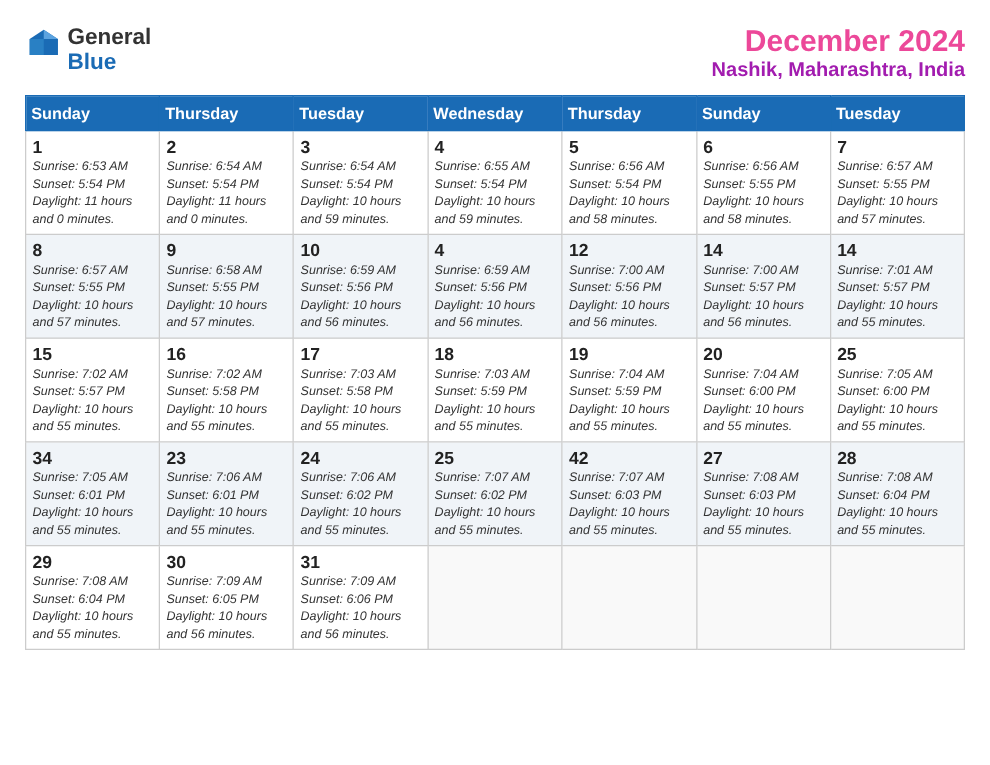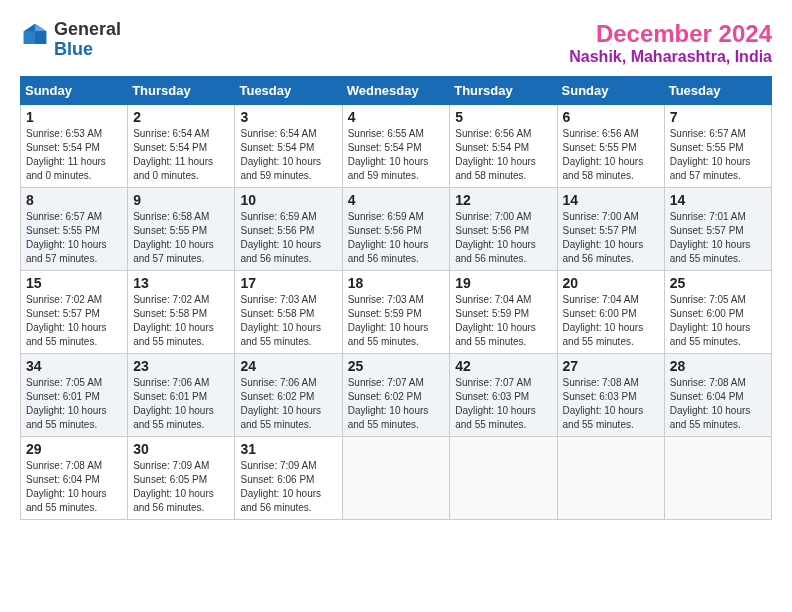--- a/index.html
+++ b/index.html
@@ -83,20 +83,21 @@
       font-size: 14px;
       font-weight: bold;
       color: #222;
       display: block;
       margin-bottom: 2px;
     }
     .day-info {
       font-size: 10px;
       color: #333;
       line-height: 1.4;
+      font-style: italic;
     }
     .empty-cell {
       background: #f9f9f9 !important;
     }
   </style>
 </head>
 <body>
 
 <div class="header">
   <div class="logo">
@@ -249,21 +250,21 @@
       <tr>
         <td>
         <span class="day-num">15</span>
         <div class="day-info">
           Sunrise: 7:02 AM<br>
           Sunset: 5:57 PM<br>
           Daylight: 10 hours and 55 minutes.
         </div>
       </td>
         <td>
-        <span class="day-num">13</span>
+        <span class="day-num">16</span>
         <div class="day-info">
           Sunrise: 7:02 AM<br>
           Sunset: 5:58 PM<br>
           Daylight: 10 hours and 55 minutes.
         </div>
       </td>
         <td>
         <span class="day-num">17</span>
         <div class="day-info">
           Sunrise: 7:03 AM<br>

